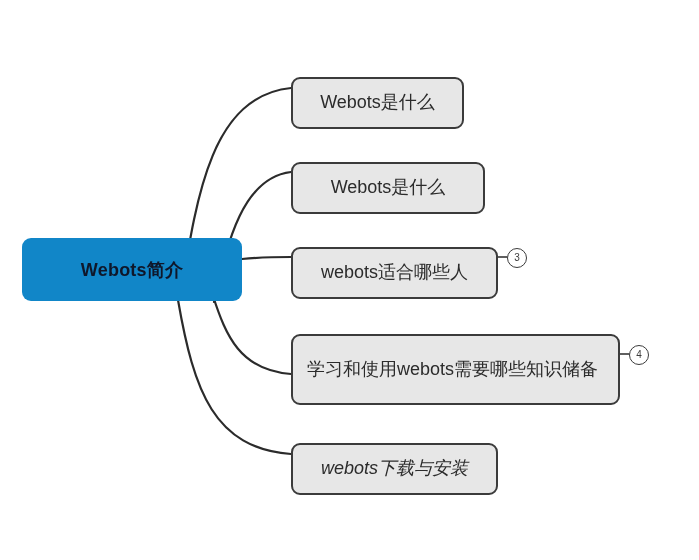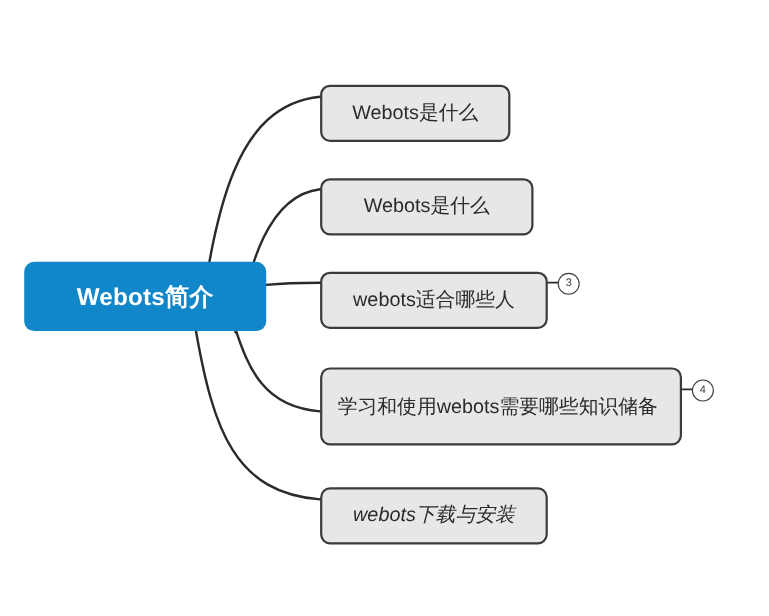--- a/index.html
+++ b/index.html
@@ -37,22 +37,22 @@
     left: 22px;
     top: 238px;
     width: 220px;
     height: 63px;
     background: #1186c8;
     border-radius: 9px;
     justify-content: center;
     z-index: 3;
   }
   .node-root .node-text {
-    color: #ffffff;
-    font-size: 22px;
+    color: #0f172a;
+    font-size: 18px;
     font-weight: bold;
     letter-spacing: 0.2px;
     white-space: nowrap;
   }
   .node-child {
     background: #e7e7e7;
     border: 2.2px solid #3b3b3b;
     border-radius: 9px;
     z-index: 2;
     margin-top: 16px;

